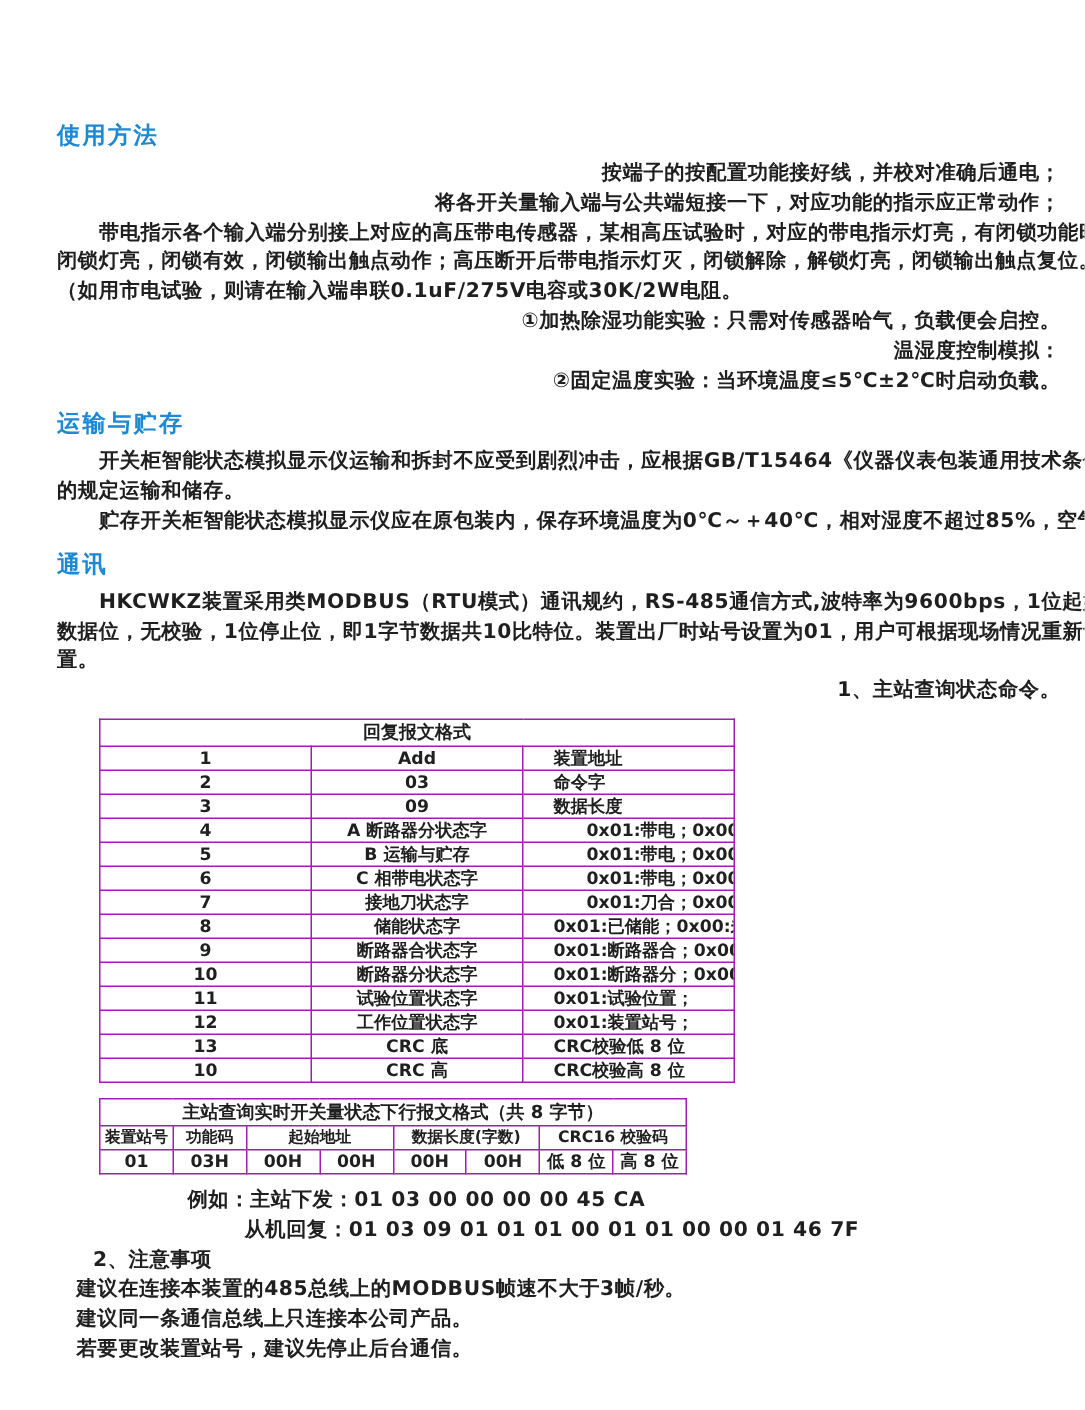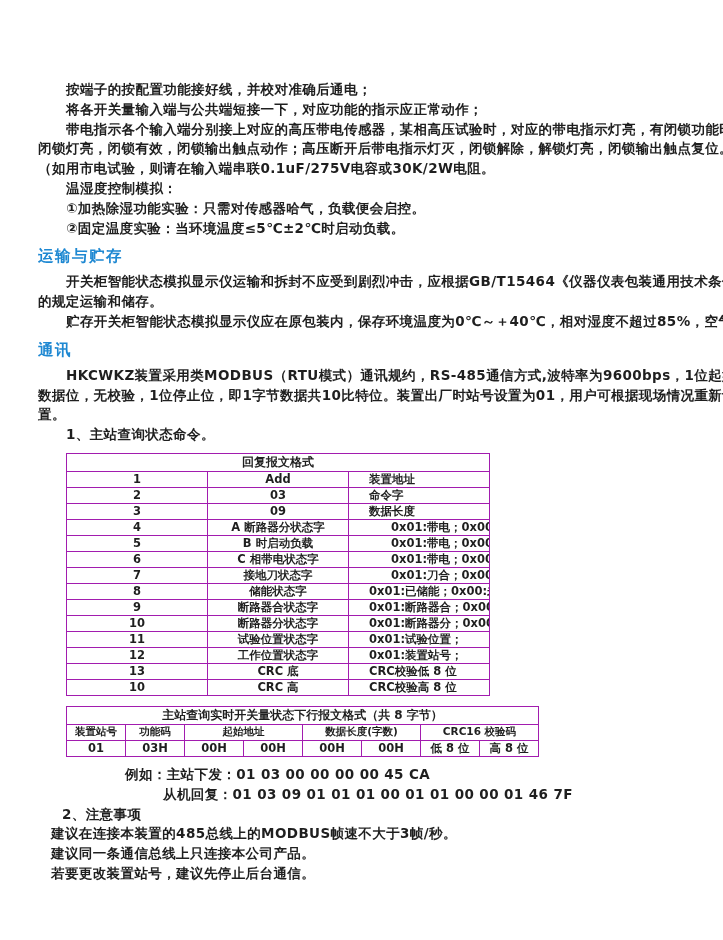--- a/index.html
+++ b/index.html
@@ -12,55 +12,56 @@
   .sec{margin-bottom:8px;}
   .hd{
     color:var(--accent,#1e88d2);
     font-size:15.5px;line-height:20px;font-weight:700;
     letter-spacing:1.5px;margin:0 0 6px 0;
   }
   .body p, .notes p{
     margin:0;line-height:19.8px;font-size:13.5px;letter-spacing:0.4px;
     white-space:nowrap;font-weight:600;
   }
-  .body p.ind{text-indent:28px;}
+  .body p.ind{text-indent:28px;text-align:right;}
 
   table{border-collapse:collapse;table-layout:fixed;font-size:11.5px;color:#1f1f1f;}
   th,td{border:1px solid #a21caf;height:15px;padding:0 2px;font-weight:600;overflow:hidden;white-space:nowrap;}
   .t1{width:424px;margin:6px 0 0 28px;}
   .t1 th{text-align:center;font-size:12px;}
   .t1 .c1{width:82px;text-align:center;}
   .t1 .c2{width:106px;text-align:center;}
   .t1 .c3{text-align:left;padding-left:20px;}
   .t1 tbody tr:nth-child(n+4):nth-child(-n+7) .c3{padding-left:42px;}
 
-  .t2{width:473px;margin:10px 0 0 28px;text-align:center;}
+  .t2{width:392px;margin:10px 0 0 28px;text-align:center;}
   .t2 .tt{font-size:12px;}
   .t2 [data-role=t2head] th{font-size:10.5px;}
 
   .notes{margin-top:8px;}
   .notes p.note{margin-left:87px;}
   .notes p.note-reply{margin-left:125px;}
   .notes p.numbered{margin-left:24px;}
   .notes p.tip{margin-left:13px;}
 </style>
 </head>
 <body>
 
 <div class="page">
 
   <section class="sec">
+    <h2 class="hd">使用方法</h2>
     <div class="body" data-role="body">
         <p class="ind">按端子的按配置功能接好线，并校对准确后通电；</p>
         <p class="ind">将各开关量输入端与公共端短接一下，对应功能的指示应正常动作；</p>
         <p class="ind">带电指示各个输入端分别接上对应的高压带电传感器，某相高压试验时，对应的带电指示灯亮，有闭锁功能时</p>
         <p>闭锁灯亮，闭锁有效，闭锁输出触点动作；高压断开后带电指示灯灭，闭锁解除，解锁灯亮，闭锁输出触点复位。</p>
         <p>（如用市电试验，则请在输入端串联0.1uF/275V电容或30K/2W电阻。</p>
+        <p class="ind">①加热除湿功能实验：只需对传感器哈气，负载便会启控。</p>
         <p class="ind">温湿度控制模拟：</p>
-        <p class="ind">①加热除湿功能实验：只需对传感器哈气，负载便会启控。</p>
         <p class="ind">②固定温度实验：当环境温度≤5℃±2℃时启动负载。</p>
       </div>
   </section>
 
   <section class="sec">
     <h2 class="hd">运输与贮存</h2>
     <div class="body" data-role="body">
         <p class="ind">开关柜智能状态模拟显示仪运输和拆封不应受到剧烈冲击，应根据GB/T15464《仪器仪表包装通用技术条件》</p>
         <p>的规定运输和储存。</p>
         <p class="ind">贮存开关柜智能状态模拟显示仪应在原包装内，保存环境温度为0℃～＋40℃，相对湿度不超过85%，空气中</p>
@@ -99,21 +100,21 @@
           <td class="c2">09</td>
           <td class="c3">数据长度</td>
         </tr>
         <tr>
           <td class="c1">4</td>
           <td class="c2">A 断路器分状态字</td>
           <td class="c3">0x01:带电；0x00:不带电</td>
         </tr>
         <tr>
           <td class="c1">5</td>
-          <td class="c2">B 时启动负载</td>
+          <td class="c2">B 运输与贮存</td>
           <td class="c3">0x01:带电；0x00:不带电</td>
         </tr>
         <tr>
           <td class="c1">6</td>
           <td class="c2">C 相带电状态字</td>
           <td class="c3">0x01:带电；0x00:不带电</td>
         </tr>
         <tr>
           <td class="c1">7</td>
           <td class="c2">接地刀状态字</td>

